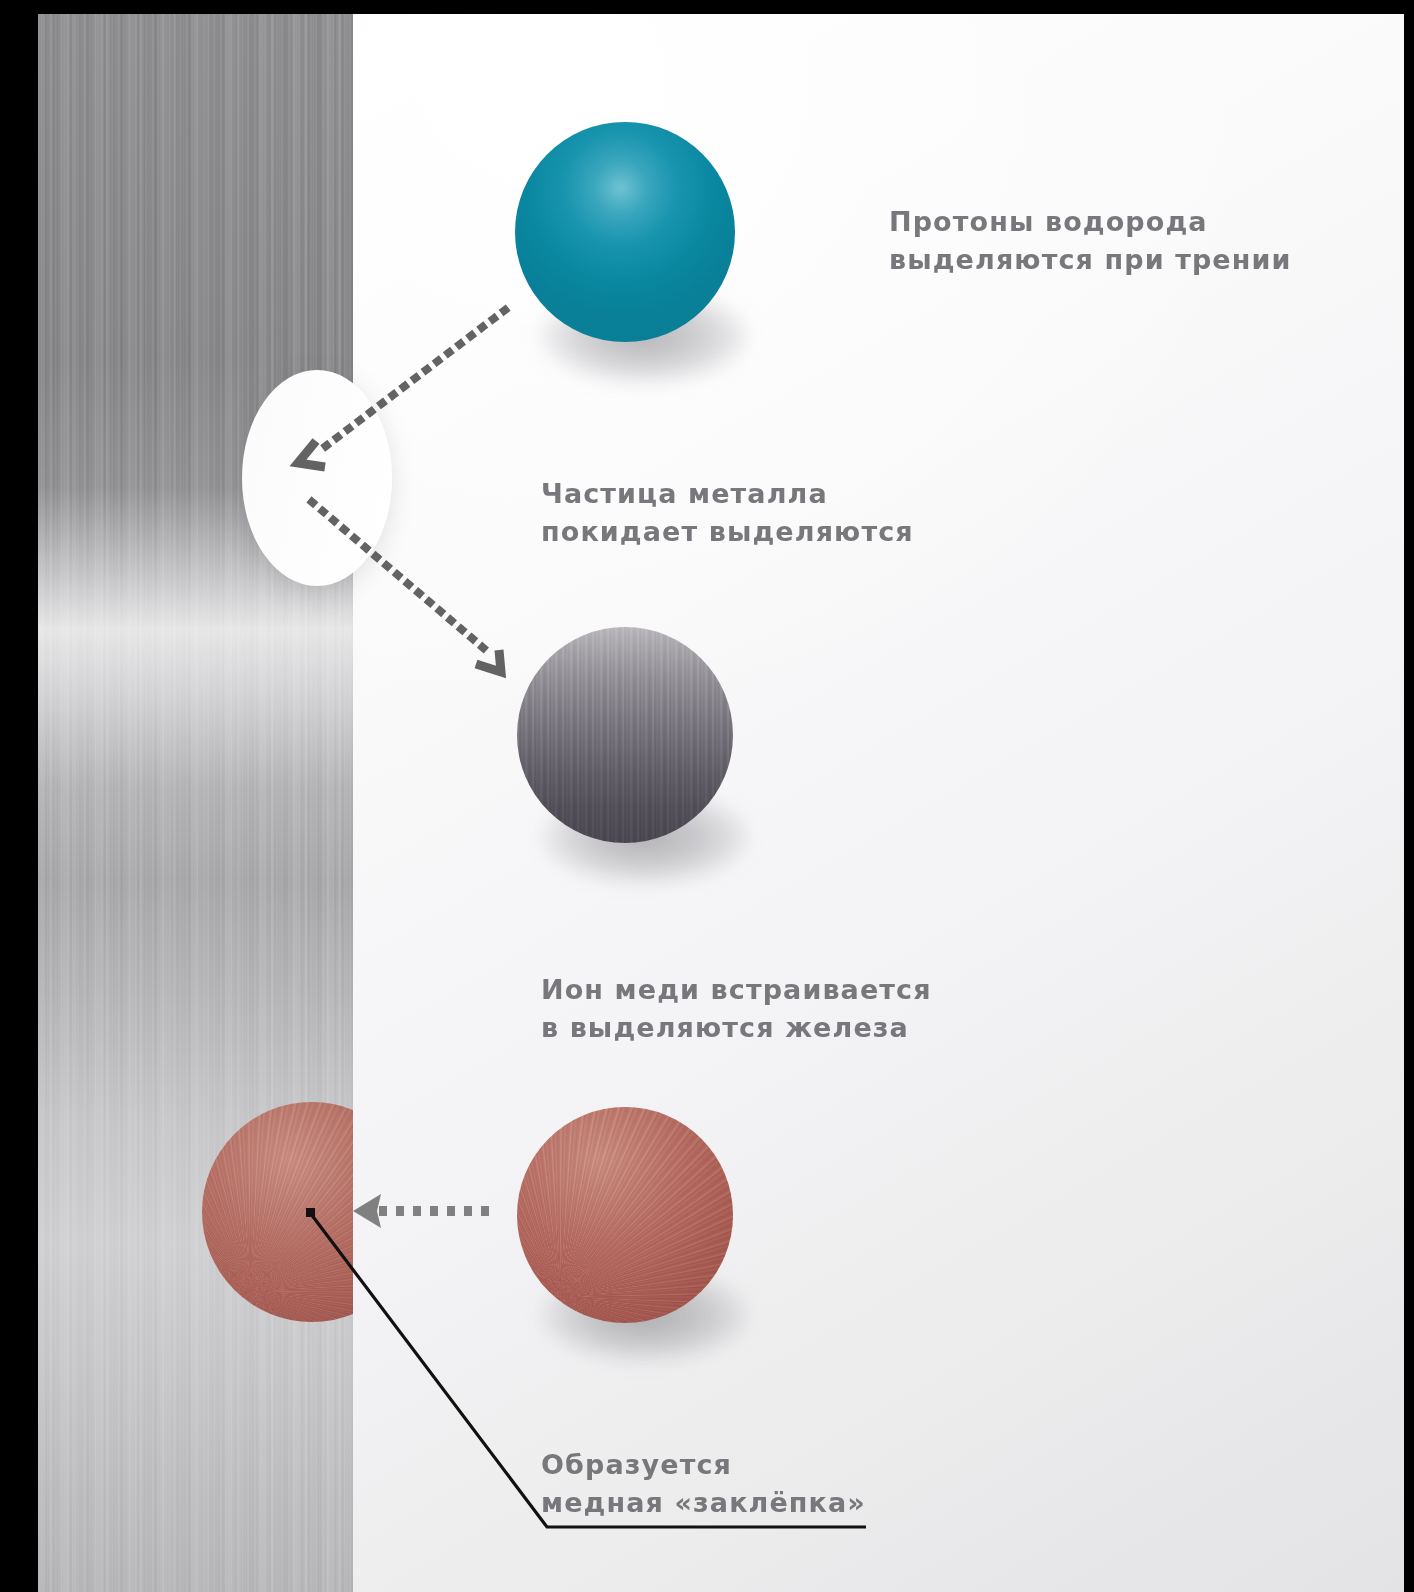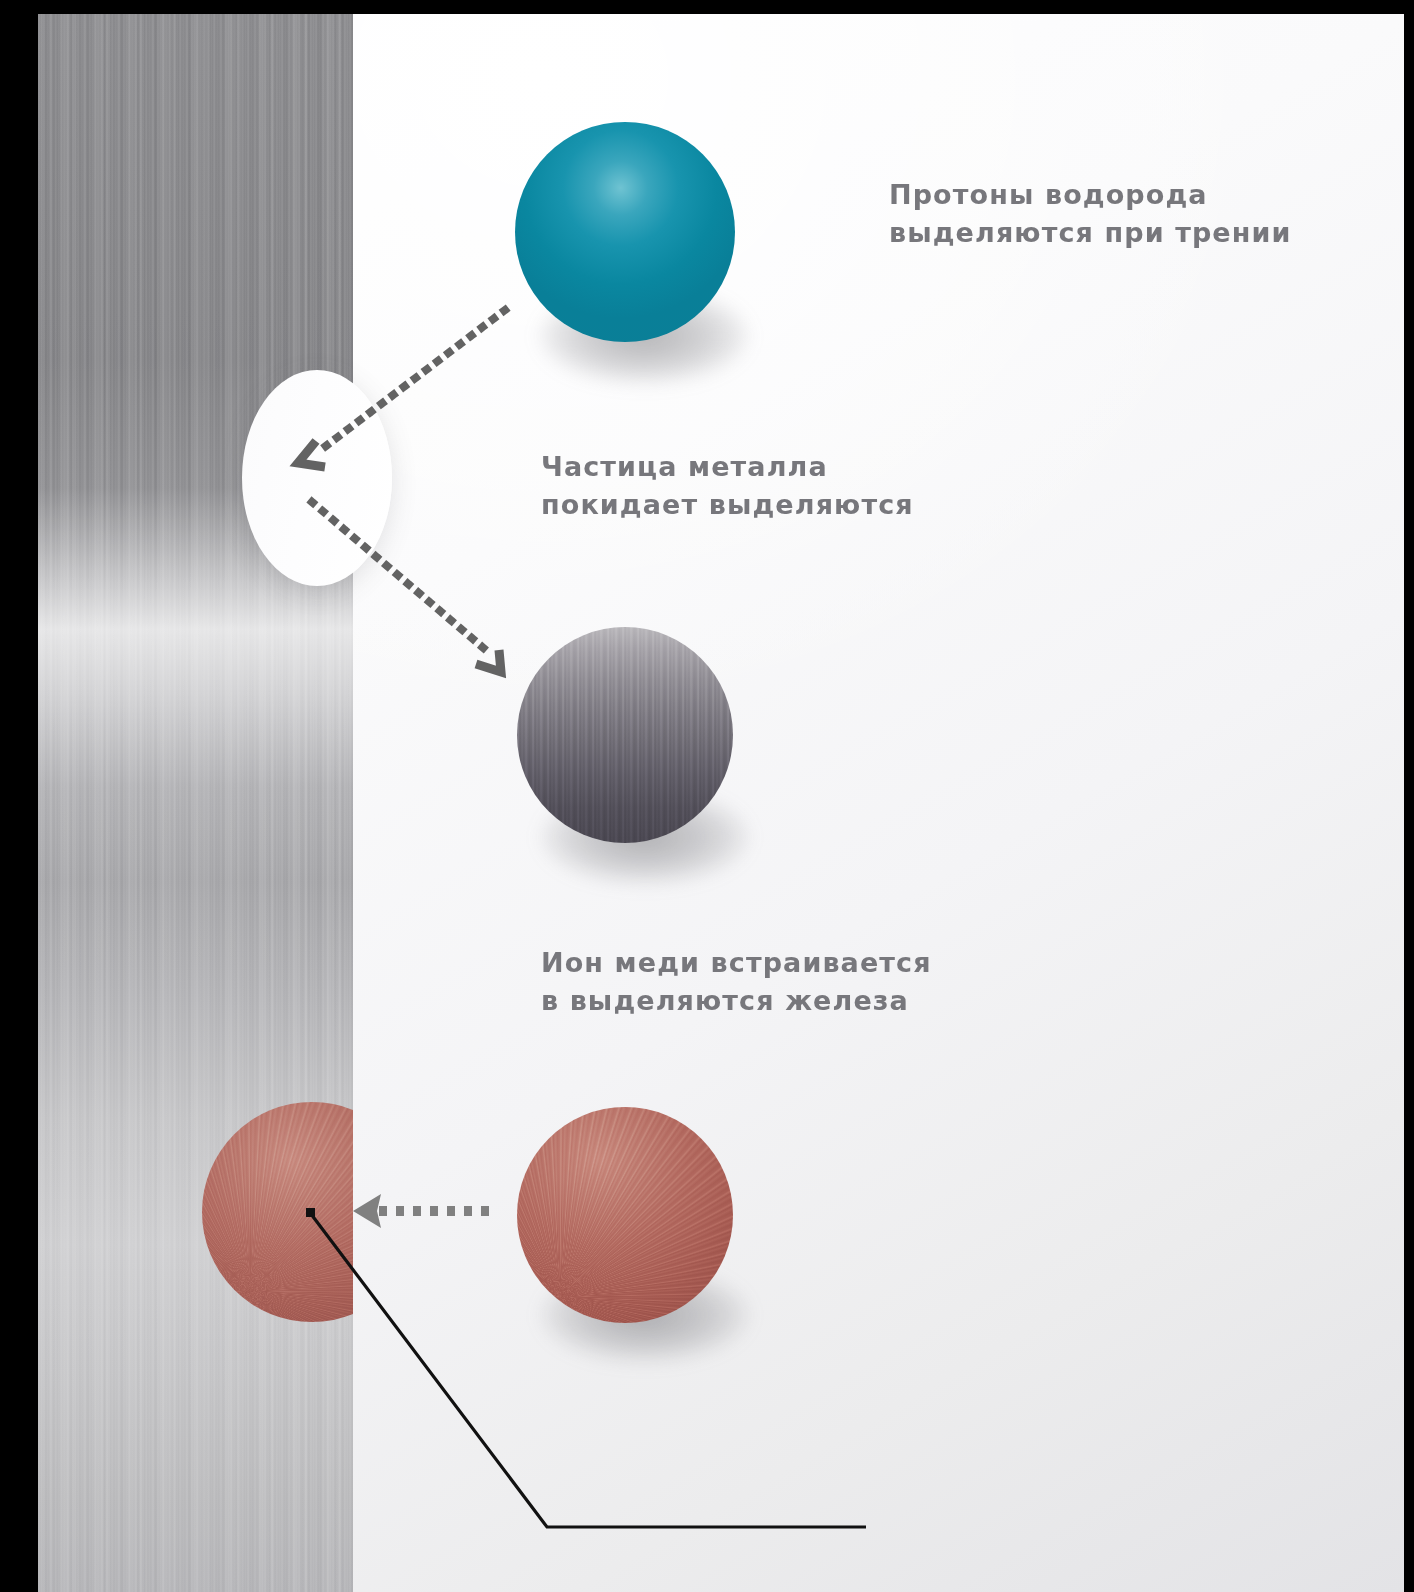--- a/index.html
+++ b/index.html
@@ -189,20 +189,21 @@
 
   
   .caption{
     position:absolute;
     color:#77777c;
     font-size:27px;
     font-weight:700;
     letter-spacing:1.1px;
     line-height:1.42;
     white-space:pre-line;
+    margin-top:27px;
   }
   #caption-protons{left:889px;top:176px;}
   #caption-particle{left:541px;top:448px;}
   #caption-ion{left:541px;top:944px;}
   #caption-rivet{left:541px;top:1419px;}
 </style>
 </head>
 <body>
 
 <div id="stage">
@@ -243,14 +244,16 @@
 
   <div class="caption" id="caption-protons">Протоны водорода
 выделяются при трении</div>
 
   <div class="caption" id="caption-particle">Частица металла
 покидает выделяются</div>
 
   <div class="caption" id="caption-ion">Ион меди встраивается
 в выделяются железа</div>
 
+  <div class="caption" id="caption-rivet">Образуется
+медная «заклёпка»</div>
 
 </div>
 
 </body></html>

